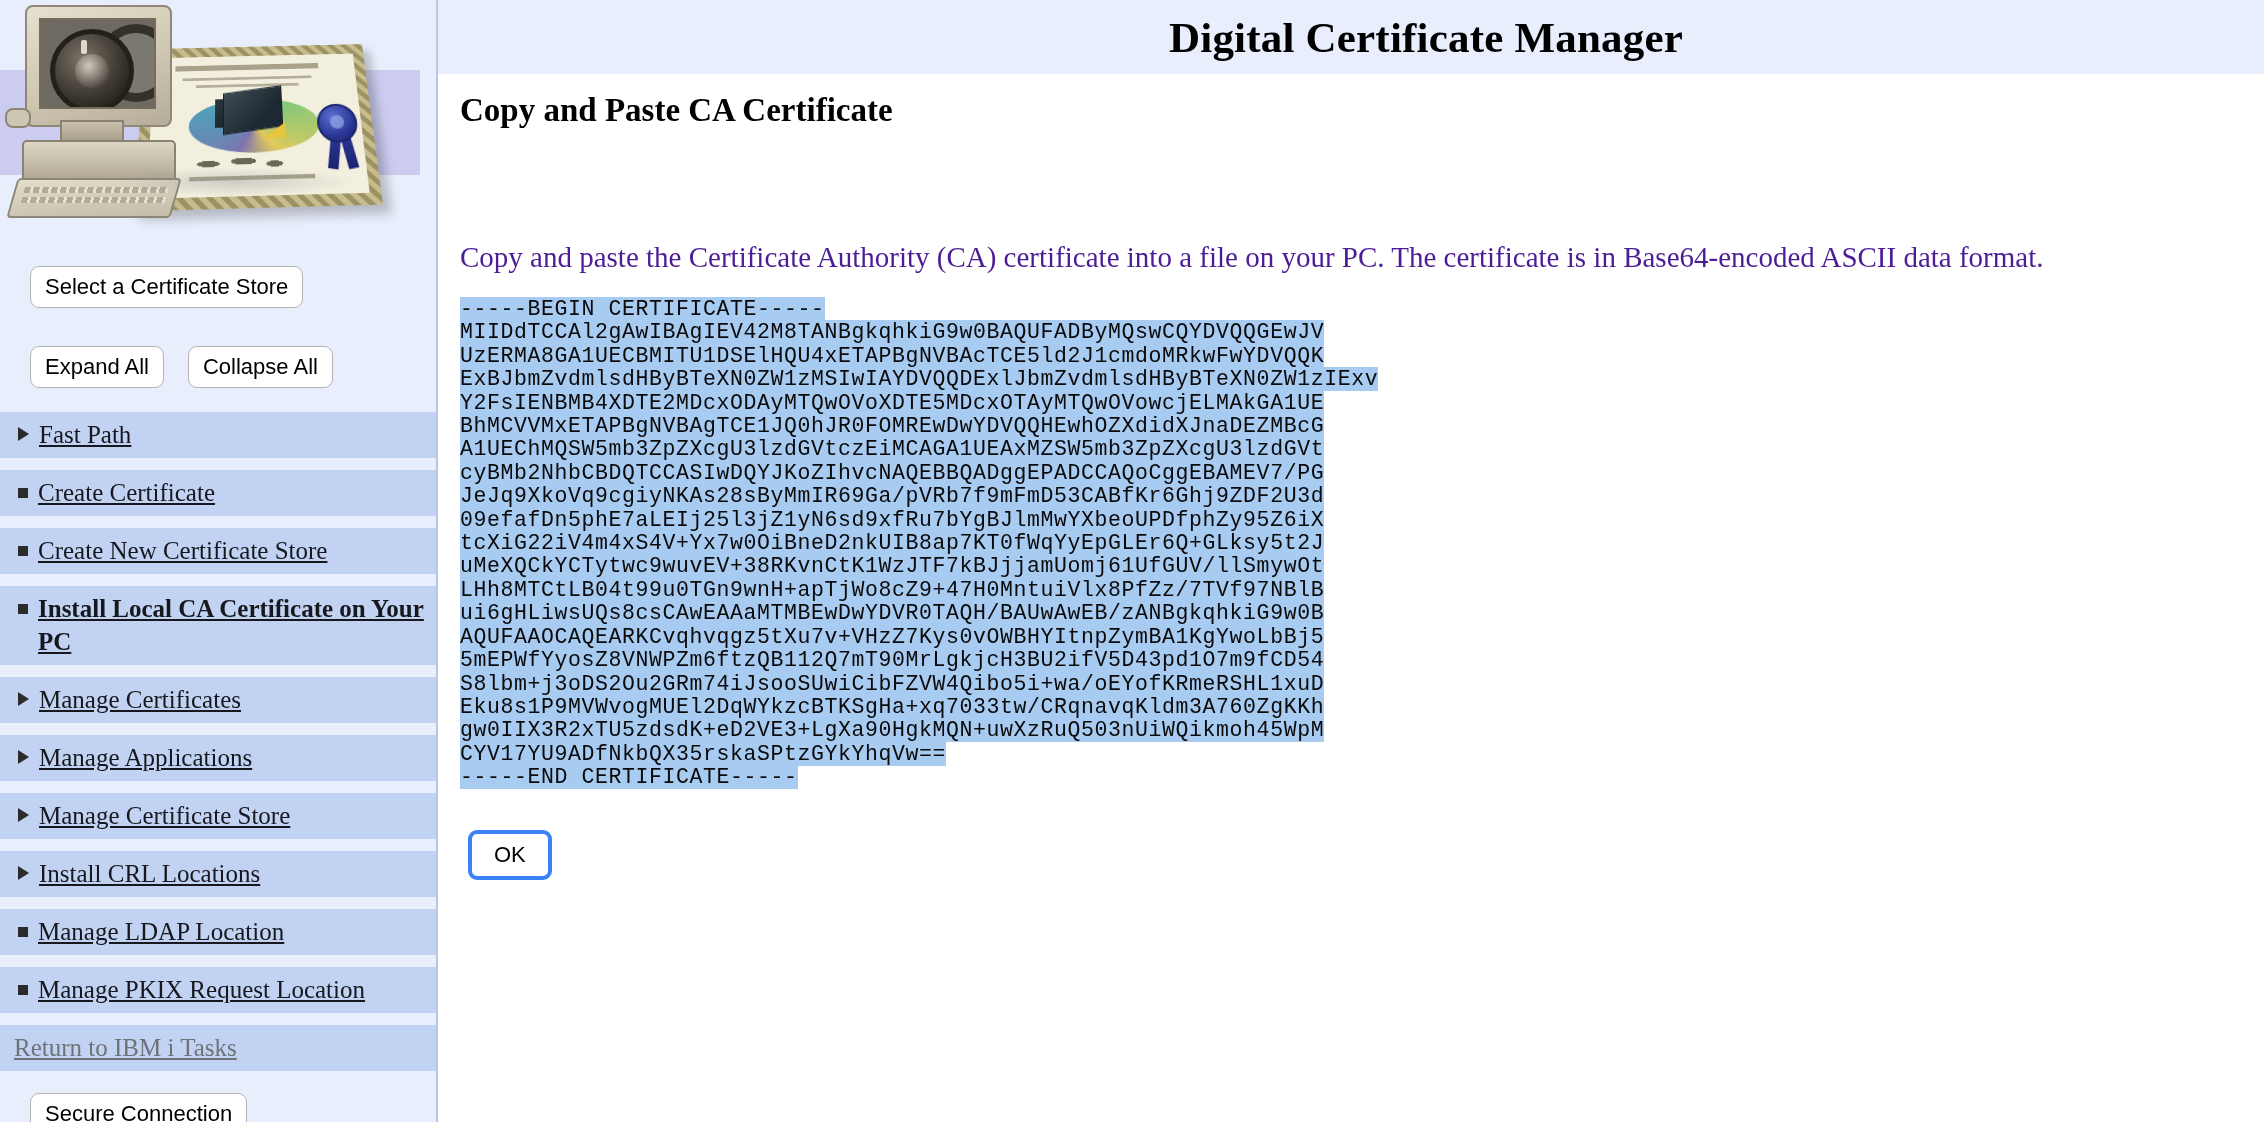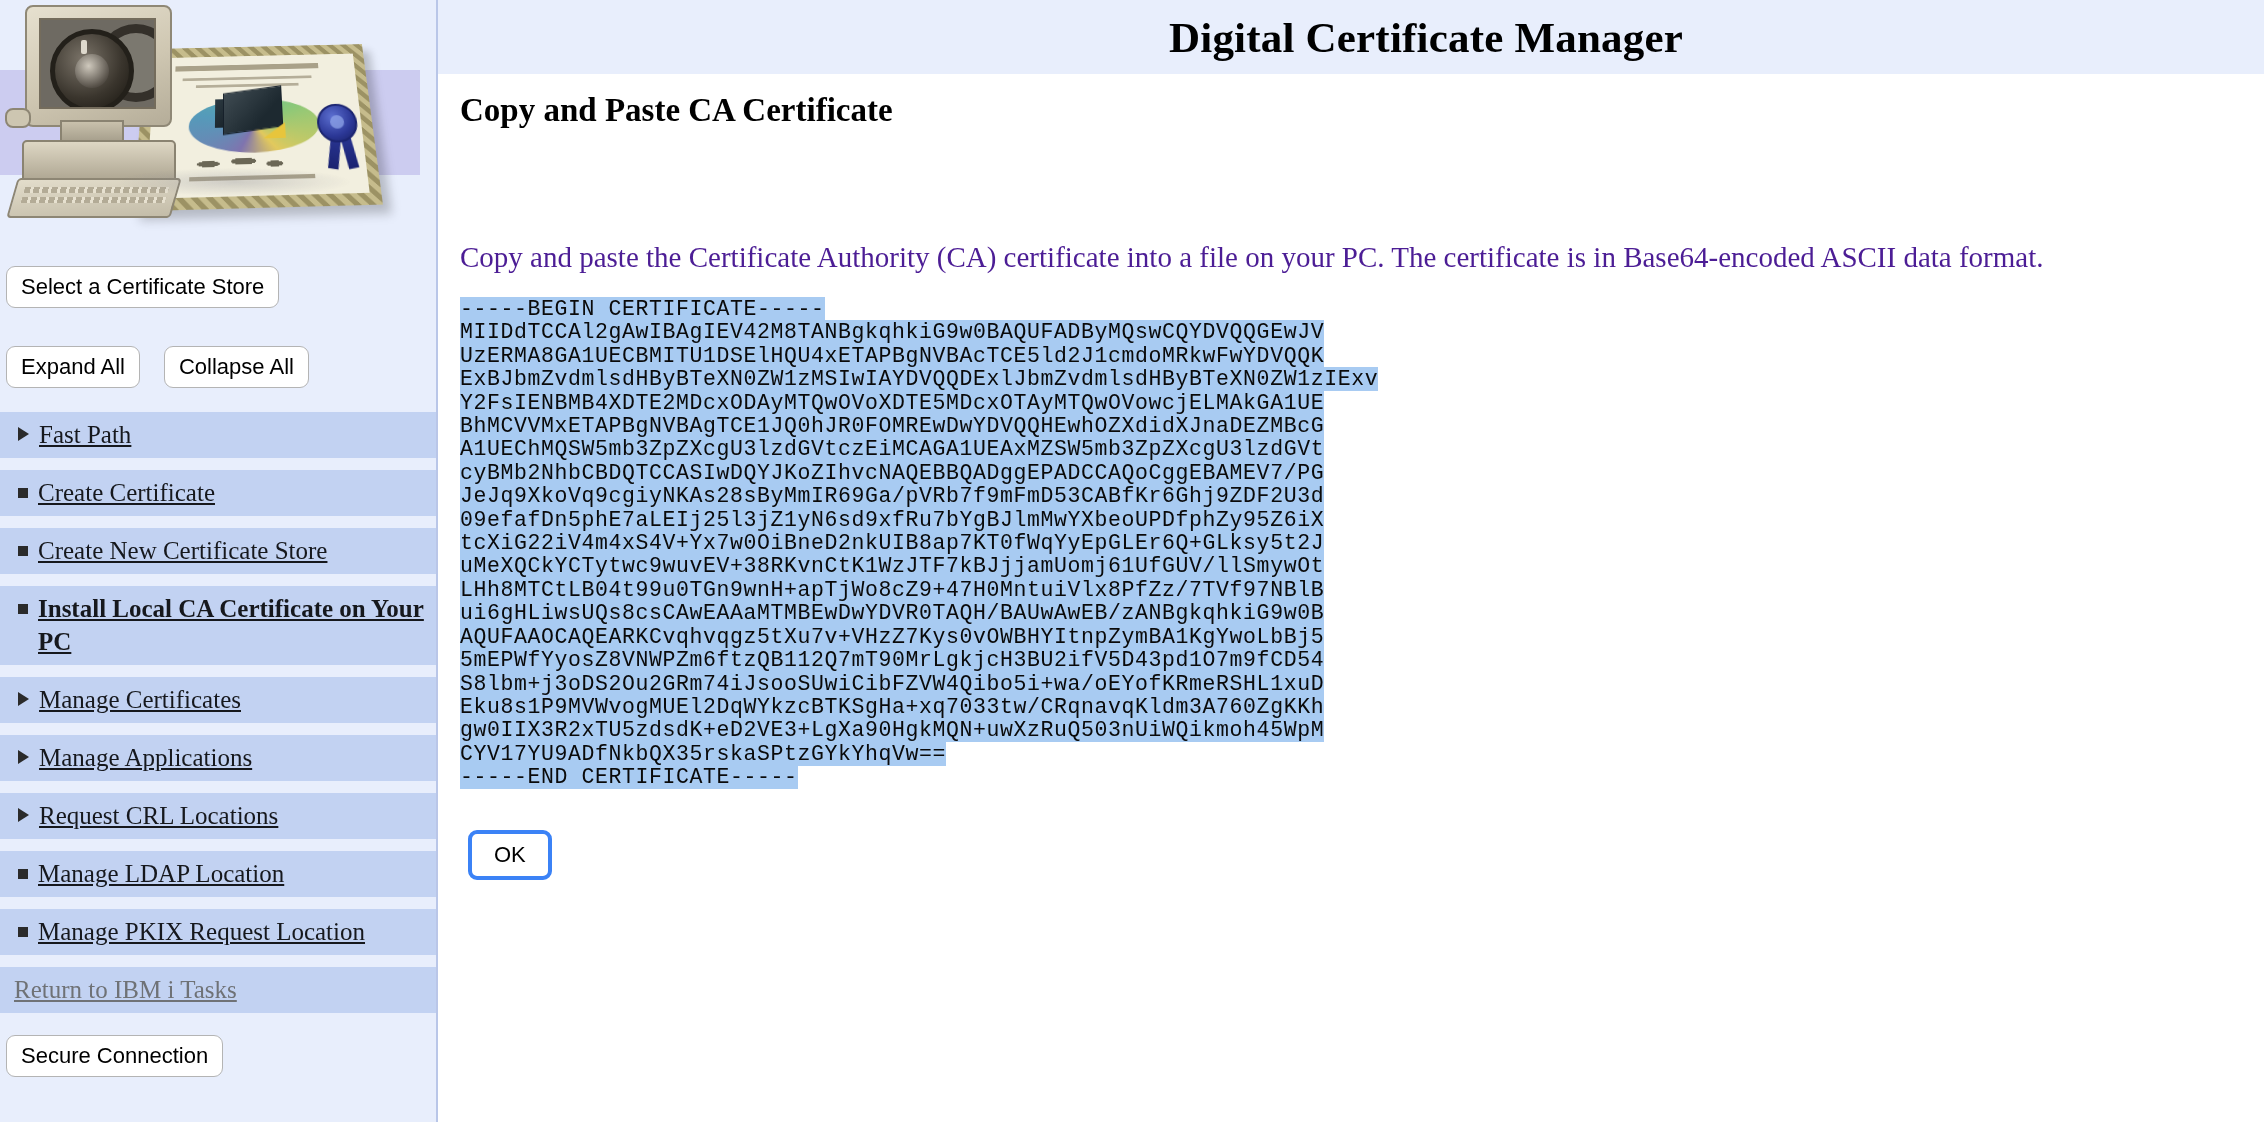--- a/index.html
+++ b/index.html
@@ -281,21 +281,21 @@
     position: absolute;
     left: 120px;
     top: 168px;
     width: 230px;
     height: 28px;
     background: radial-gradient(ellipse at center, rgba(140,140,150,.35) 0%, rgba(255,255,255,0) 72%);
   }
 
   
   .sb-btn-wrap {
-    padding: 0 0 0 6px;
+    padding: 0 0 0 30px;
   }
   button.winbtn {
     font-family: "Liberation Sans", "DejaVu Sans", sans-serif;
     font-size: 22px;
     line-height: 1;
     color: #000000;
     background: #ffffff;
     border: 1px solid #b4b4b4;
     border-radius: 9px;
     padding: 9px 14px;
@@ -498,21 +498,25 @@
         <div class="nav-item">
           <span class="marker tri"></span>
           <span class="nav-label">Manage Certificates</span>
         </div>
         <div class="nav-item">
           <span class="marker tri"></span>
           <span class="nav-label">Manage Applications</span>
         </div>
         <div class="nav-item">
           <span class="marker tri"></span>
-          <span class="nav-label">Request CRL Locations</span>
+          <span class="nav-label">Manage Certificate Store</span>
+        </div>
+        <div class="nav-item">
+          <span class="marker tri"></span>
+          <span class="nav-label">Install CRL Locations</span>
         </div>
         <div class="nav-item">
           <span class="marker sq"></span>
           <span class="nav-label">Manage LDAP Location</span>
         </div>
         <div class="nav-item">
           <span class="marker sq"></span>
           <span class="nav-label">Manage PKIX Request Location</span>
         </div>
         <div class="nav-item muted plain">

